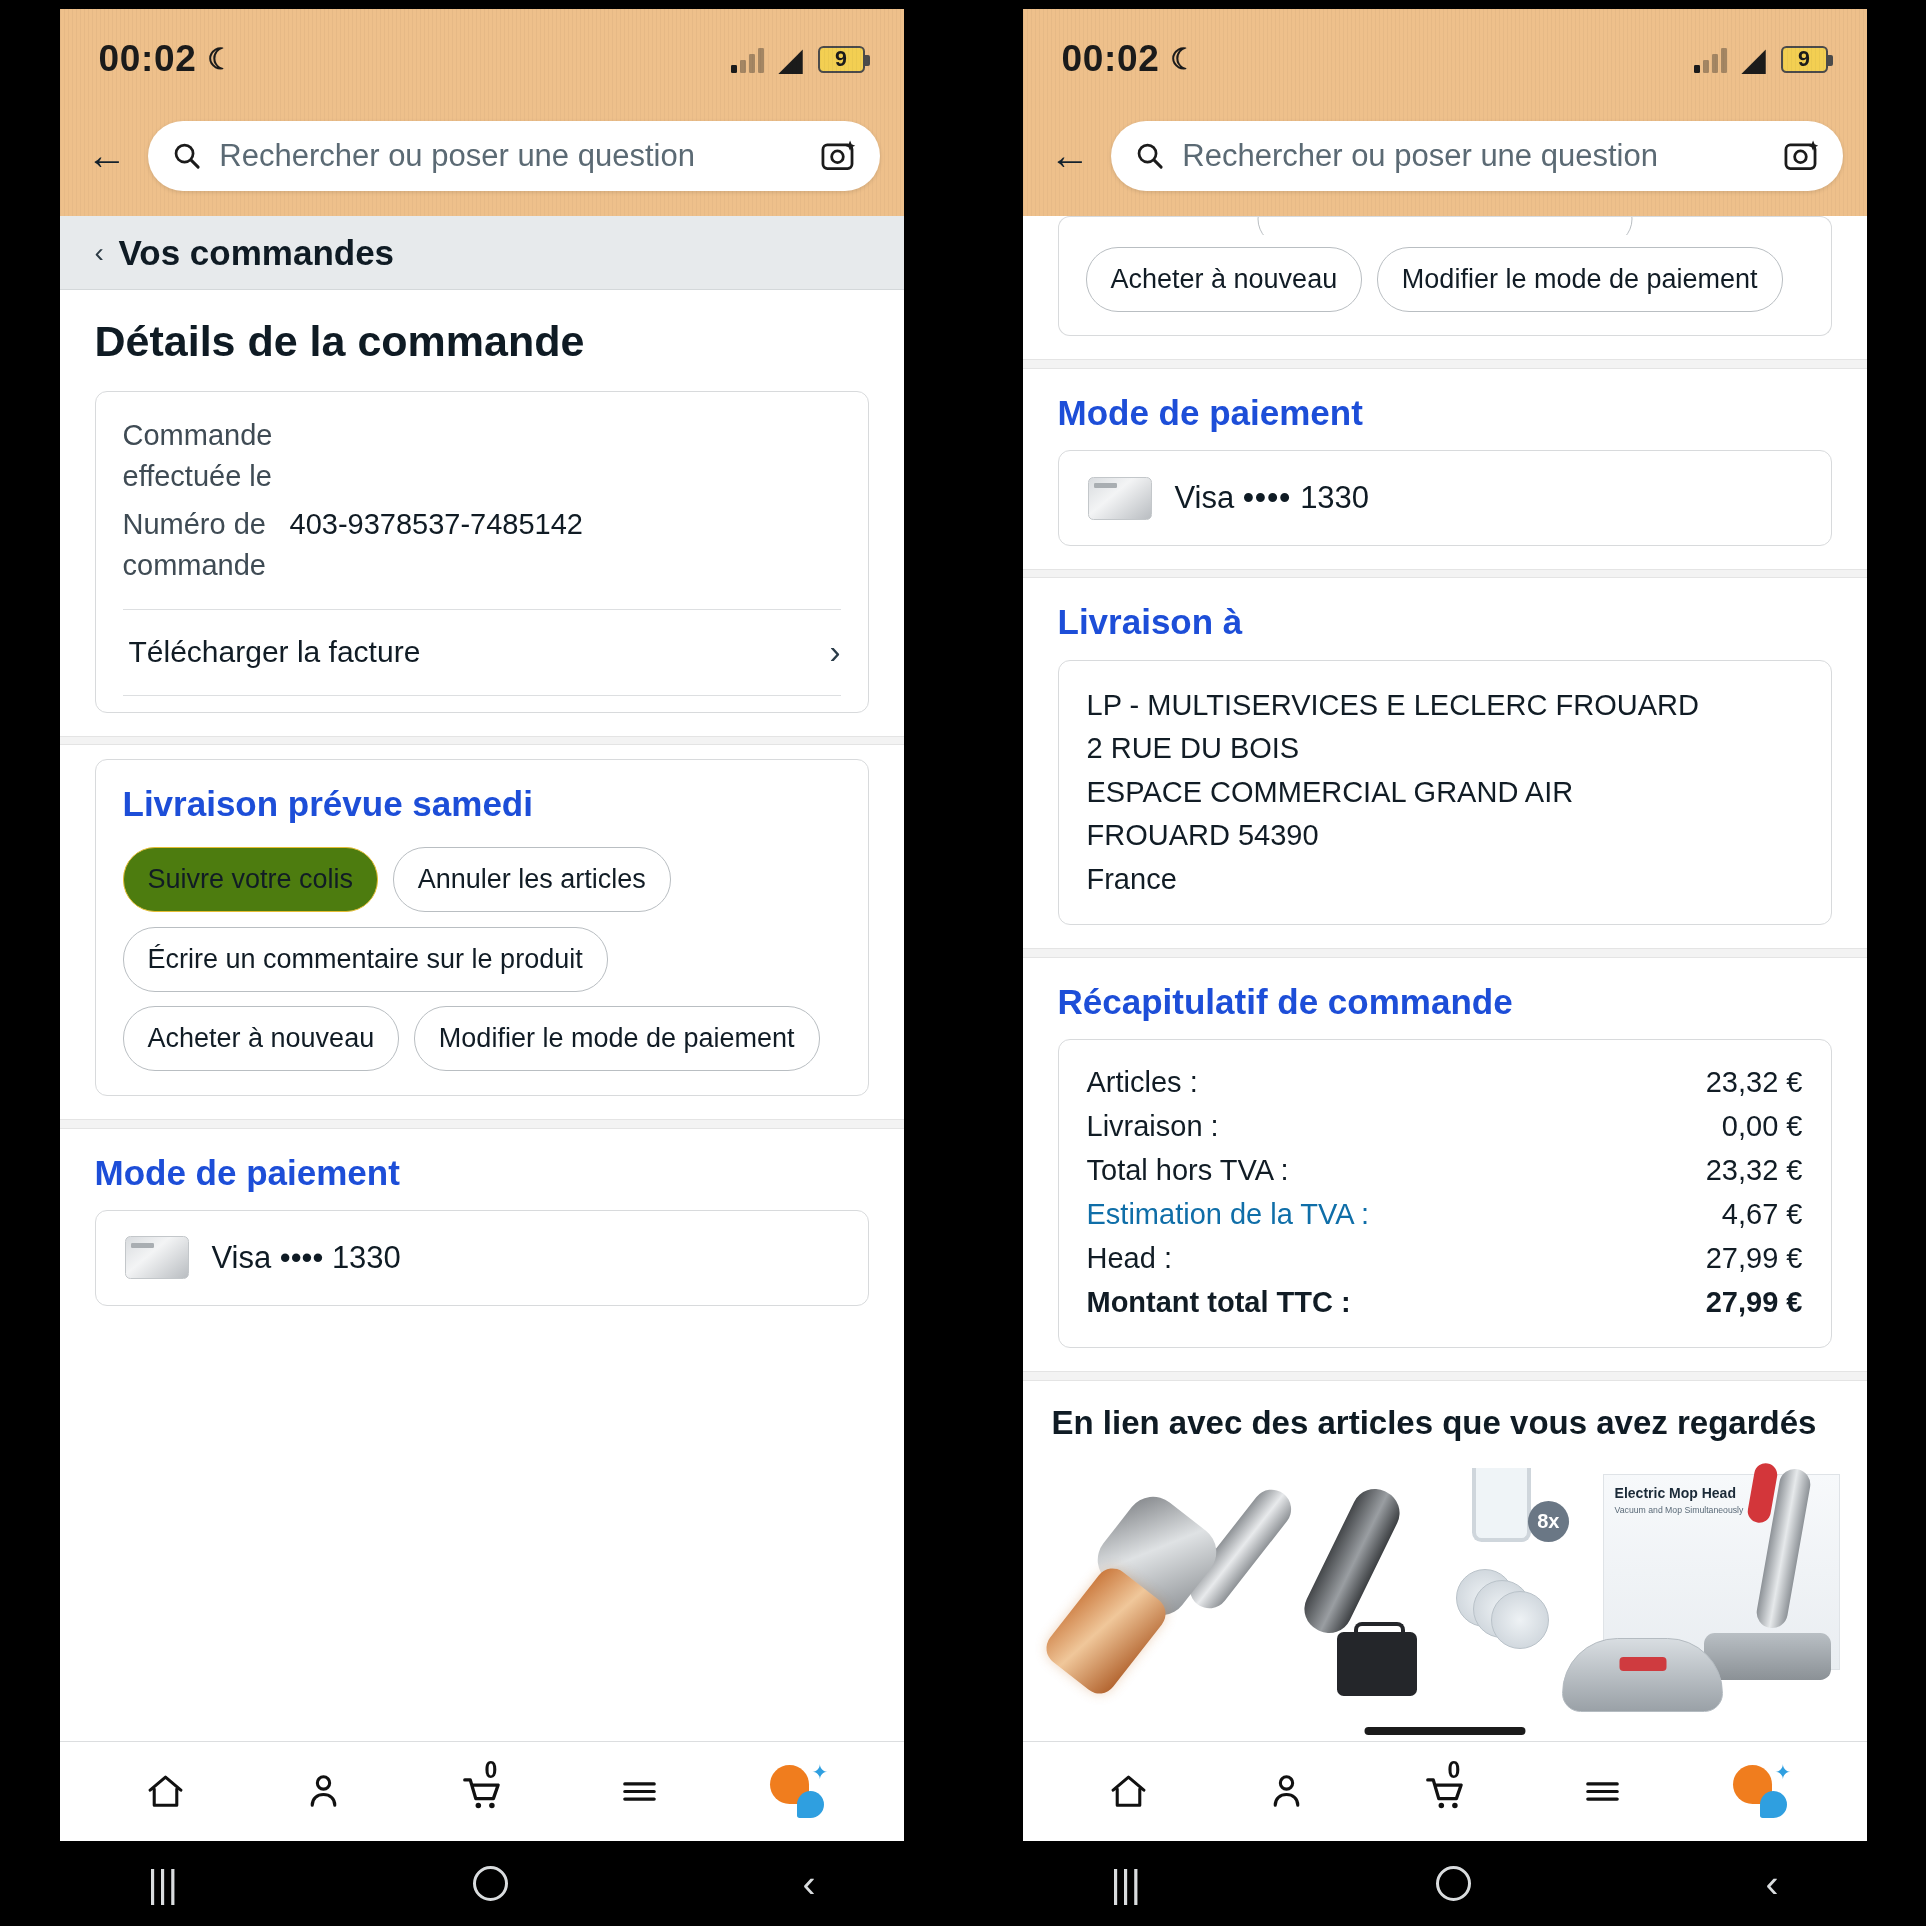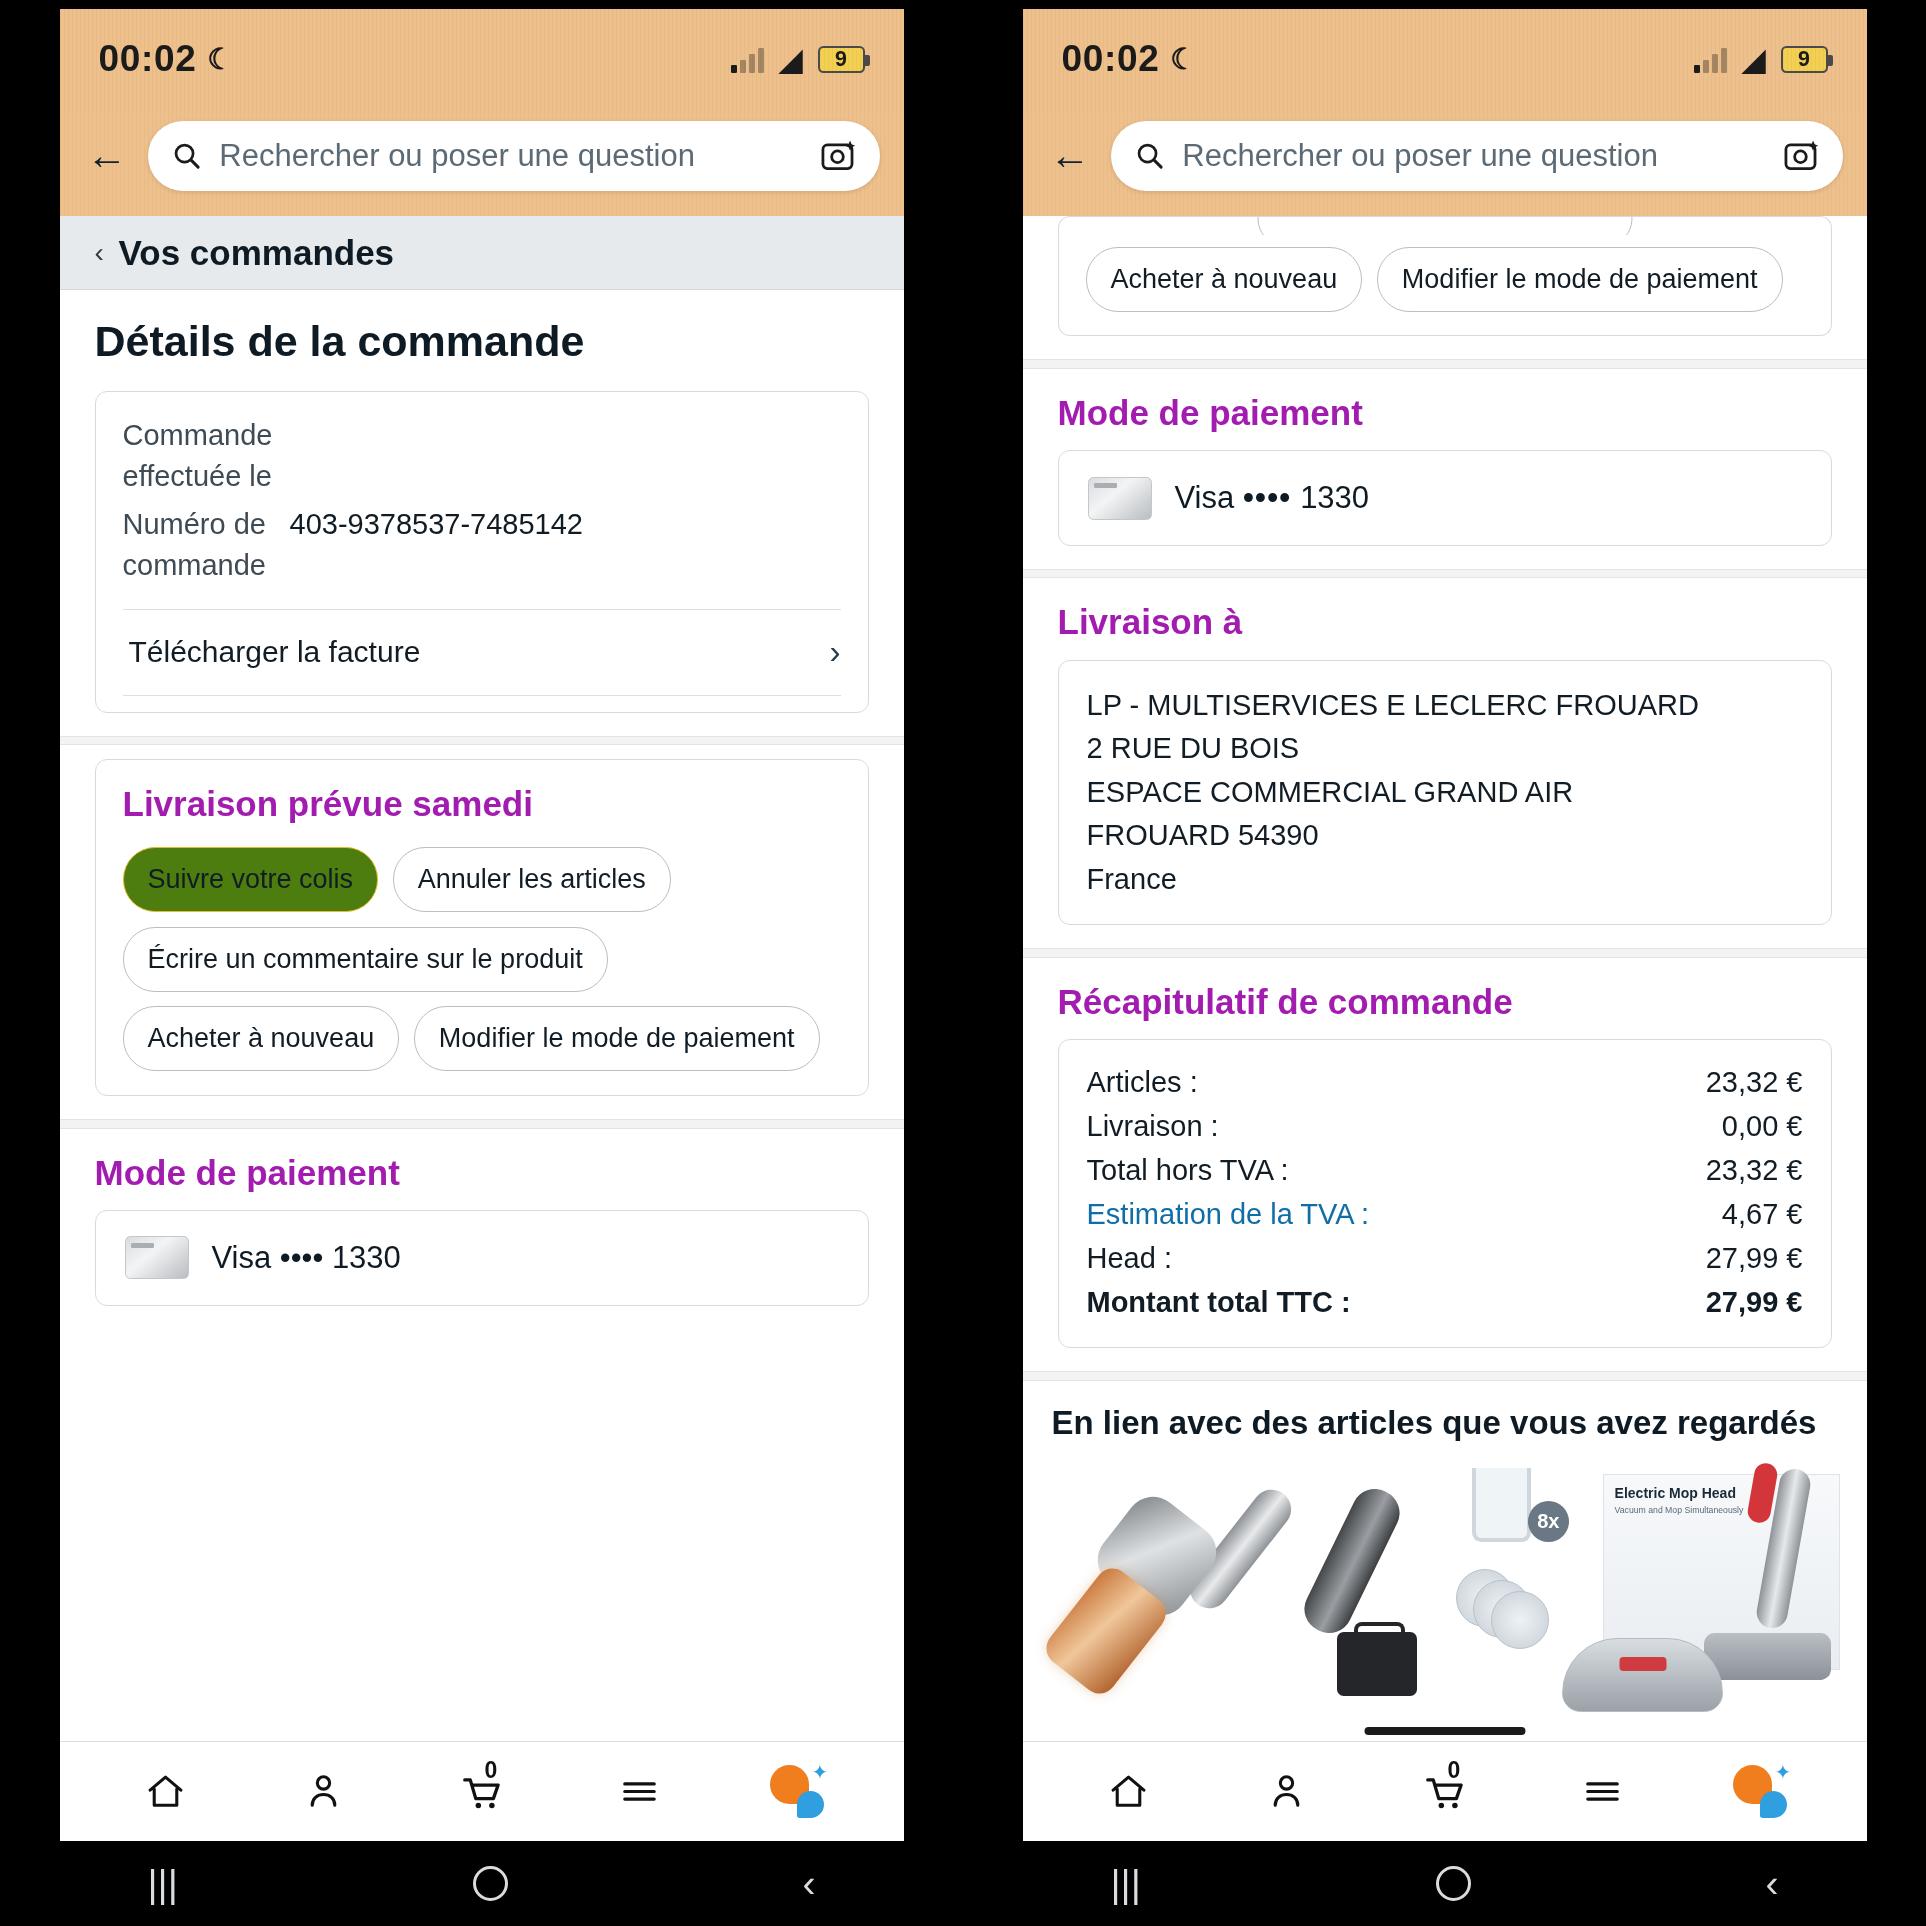--- a/index.html
+++ b/index.html
@@ -126,21 +126,21 @@
   .hr { height:0.7px; background:#dddfe1; margin: 16px 27px 0 27px; }
   .row-link {
     display:flex; align-items:center; justify-content:space-between;
     padding: 24px 27px 24px 33px;
   }
   .row-link .t { font-size: 30px; color:#111c25; }
   .row-link .c { font-size: 33px; color:#2b3c49; }
   .hr2 { height:0.7px; background:#dddfe1; margin: 0 27px; }
   .card .spacer { height: 16px; }
   h2.sec {
-    font-size: 35px; font-weight:bold; color:#a21caf;
+    font-size: 35px; font-weight:bold; color:#1d4ed8;
     padding: 24px 35px 0 35px;
   }
   .prod {
     display:flex; gap: 20px; padding: 17.4px 27px 0 27px;
   }
   .thumb {
     width: 128px; height: 128px; flex:none; border-radius: 4px; overflow:hidden;
     background: linear-gradient(180deg,#2c3b2a 0%, #4b5c3a 55%, #2a3524 100%);
     position: relative;
   }

